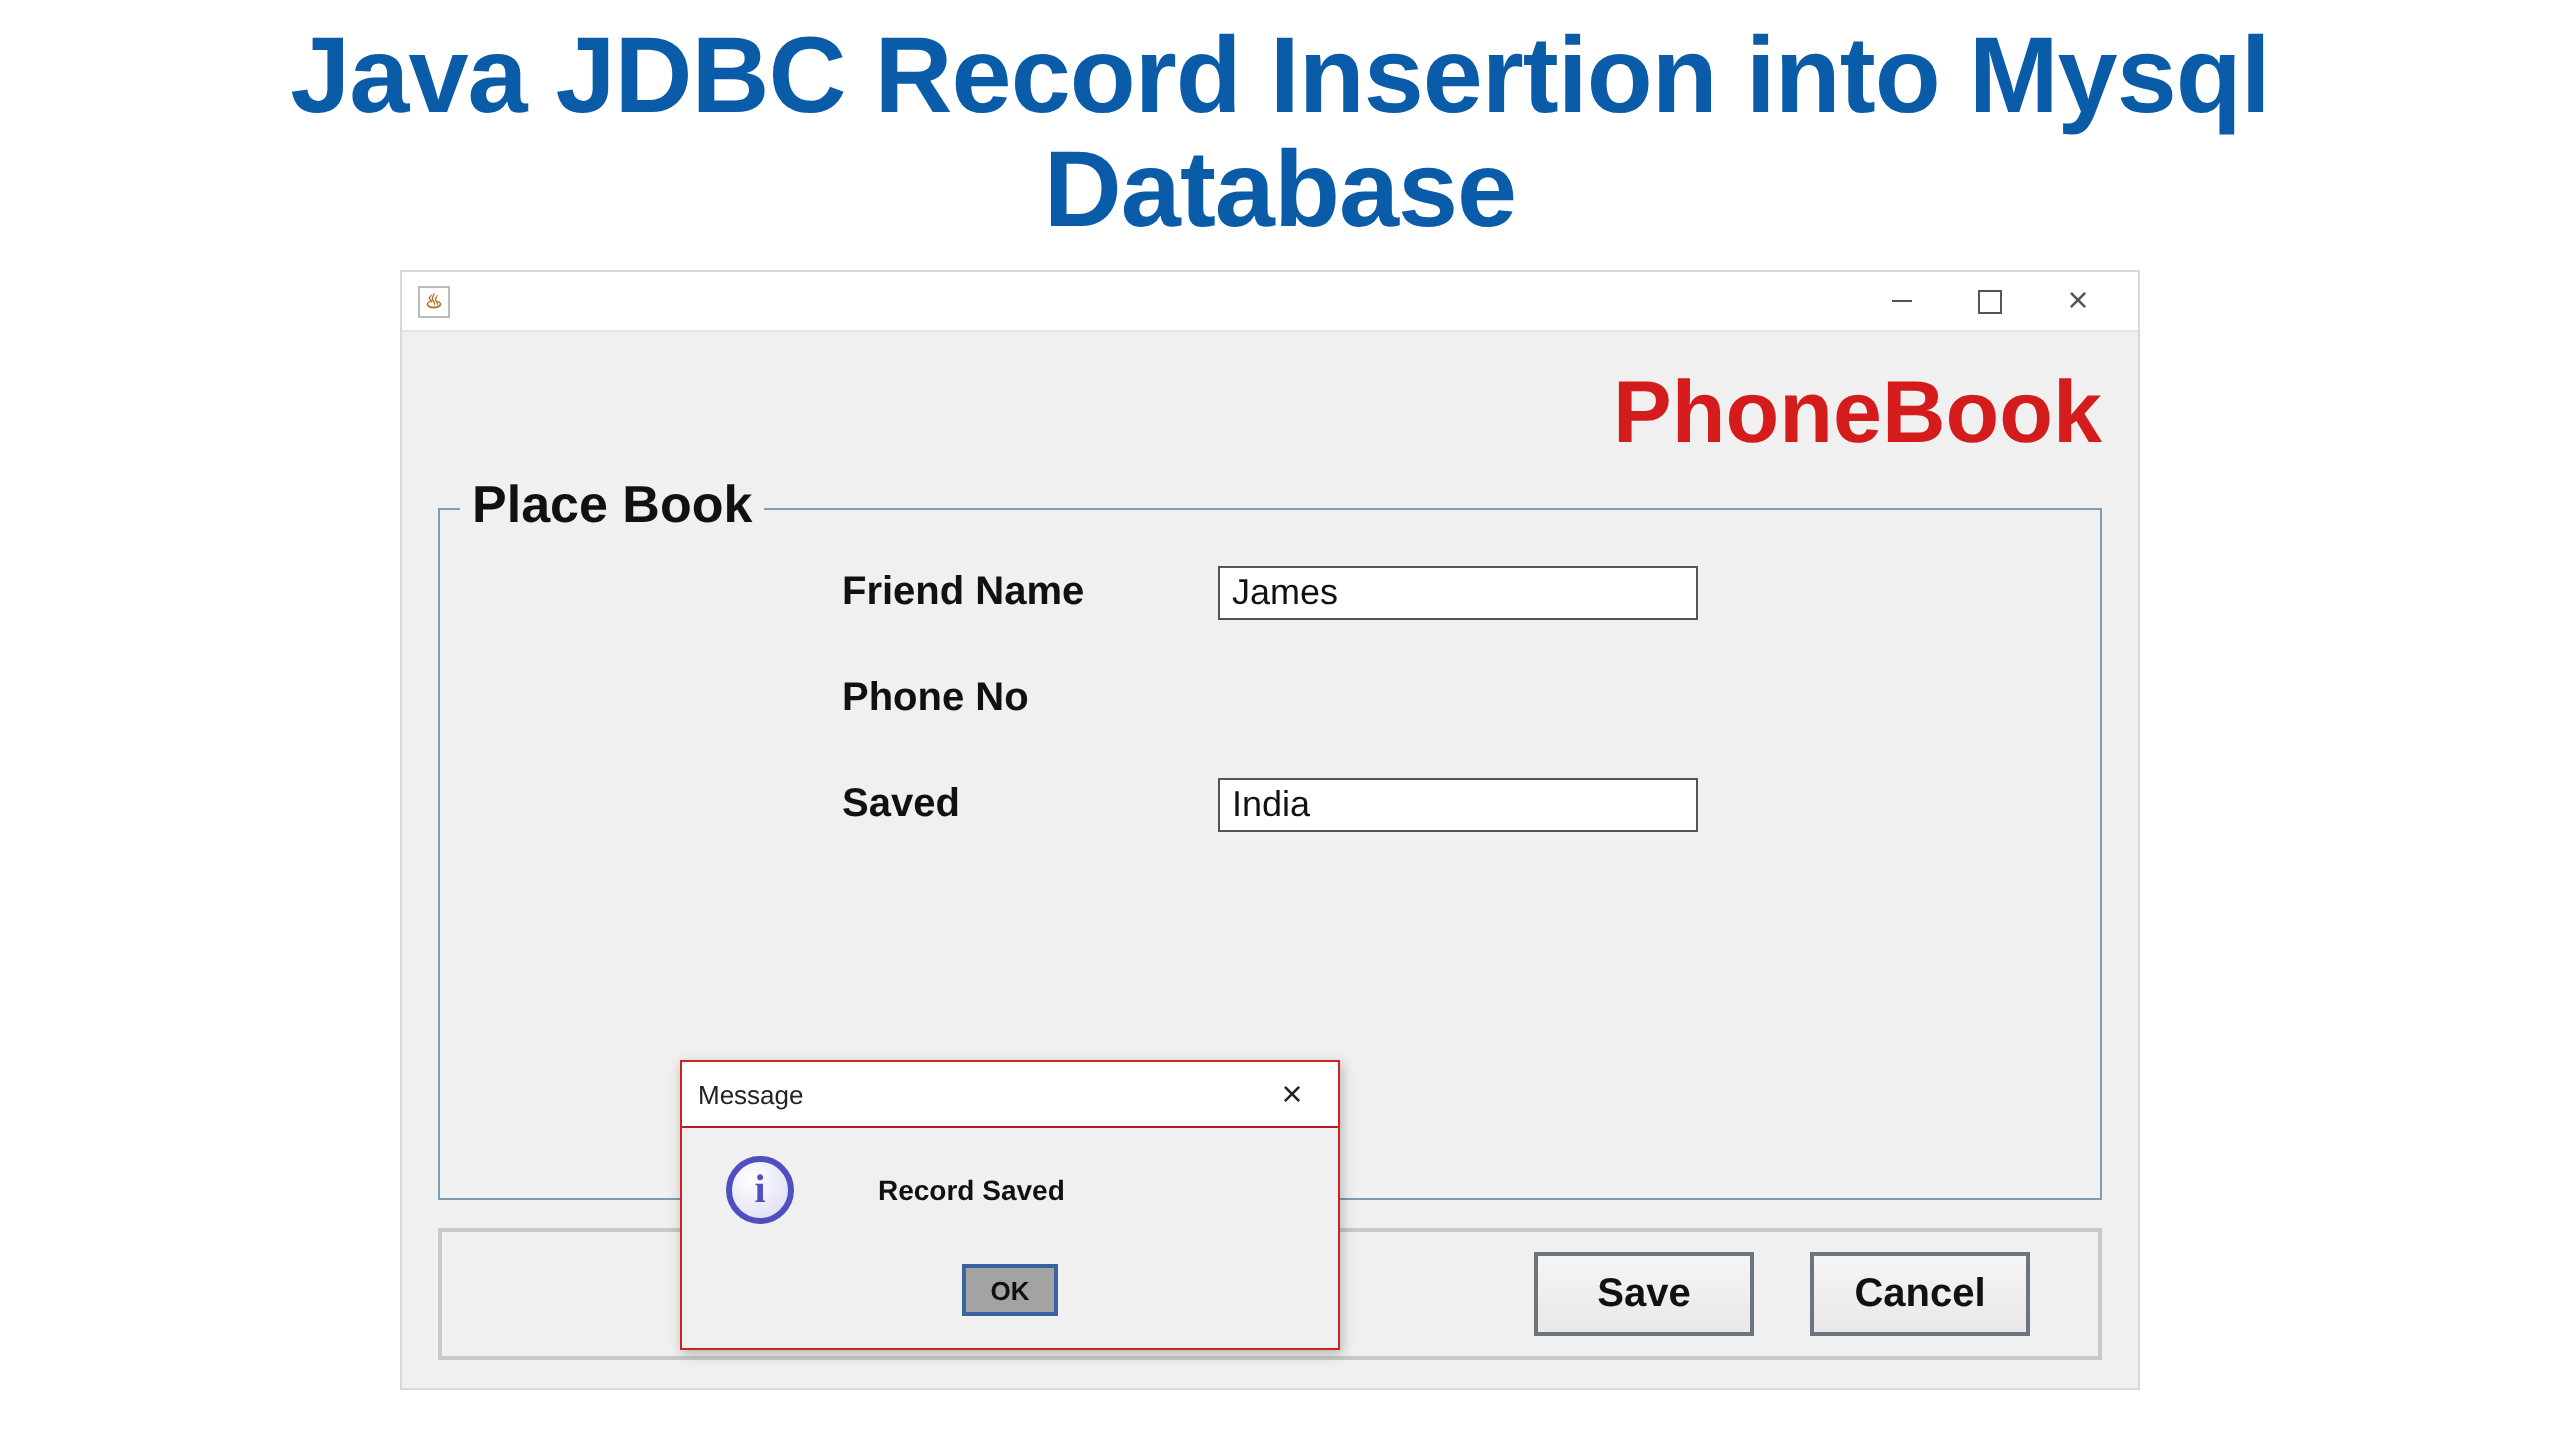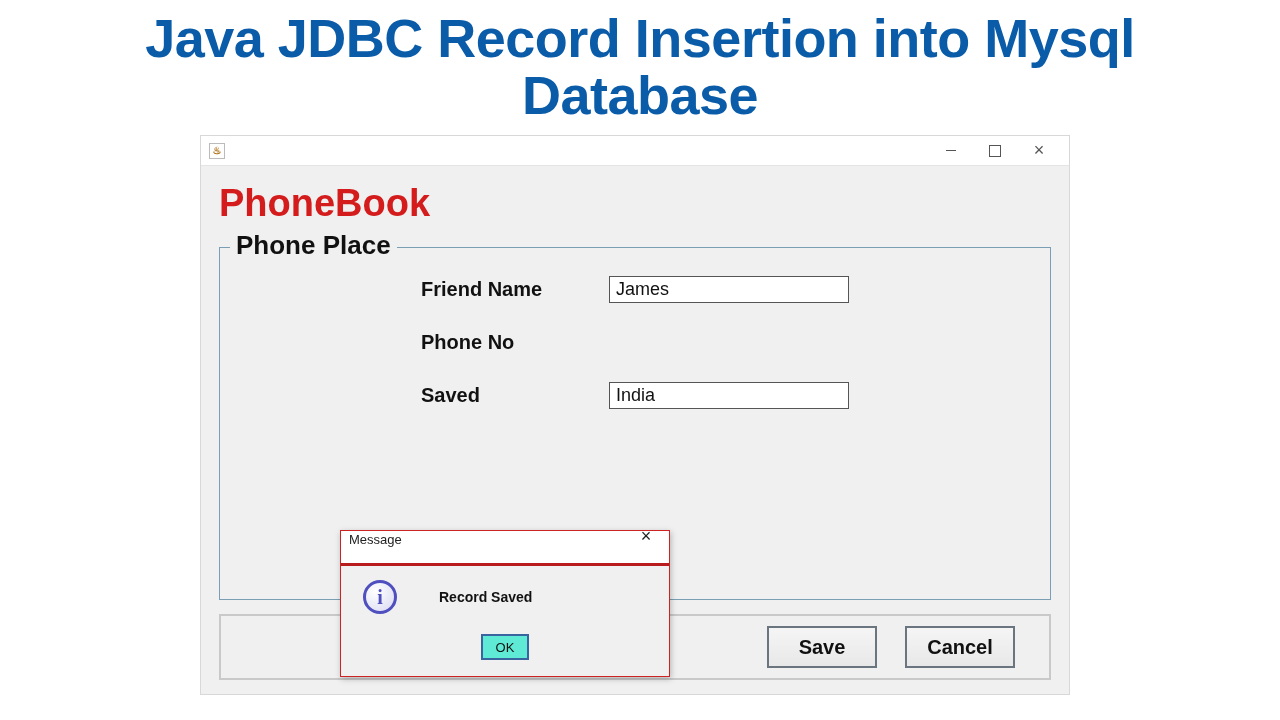--- a/index.html
+++ b/index.html
@@ -66,22 +66,22 @@
     .win-btn.close { font-size: 18px; font-weight: 300; color: #555; }
     .window-body {
       padding: 12px 18px 14px 18px;
       height: calc(100% - 30px);
       display: flex;
       flex-direction: column;
     }
     .app-title {
       color: #d41c1c;
       font-weight: 700;
-      font-size: 38px;
-      text-align: left;
+      font-size: 44px;
+      text-align: right;
       margin: 4px 0 22px 0;
     }
     .fieldset {
       position: relative;
       border: 1px solid #7a9fb5;
       padding: 28px 20px 40px 20px;
       flex: 1;
       background: #f0f0f0;
     }
     .fieldset-legend {
@@ -145,23 +145,23 @@
       left: 340px;
       top: 530px;
       width: 330px;
       background: #f0f0f0;
       border: 1px solid #c22;
       box-shadow: 1px 2px 6px rgba(0,0,0,.25);
     }
     .msg-titlebar {
       height: 30px;
       background: #fff;
-      border-bottom: 3px solid #b91c1c;
-      display: flex;
-      align-items: flex-end;
+      border-bottom: 1px solid #b91c1c;
+      display: flex;
+      align-items: center;
       padding: 16px 8px;
       font-size: 13px;
       color: #222;
     }
     .msg-titlebar .spacer { flex: 1; }
     .msg-close {
       font-size: 18px;
       font-weight: 300;
       color: #222;
       width: 30px;
@@ -199,23 +199,23 @@
     .msg-text {
       font-weight: 700;
       font-size: 14px;
       color: #111;
       padding-left: 24px;
     }
     .msg-ok {
       margin-top: 20px;
       min-width: 48px;
       height: 26px;
-      background: #5eead4;
+      background: #a3a3a3;
       border: 2px solid #3a64a0;
-      font-weight: 400;
+      font-weight: 700;
       font-size: 13px;
       color: #111;
       cursor: pointer;
     }
   </style>
 </head>
 <body>
 
 <div class="headline">Java JDBC Record Insertion into Mysql Database</div>
 
@@ -228,21 +228,21 @@
       <div class="win-btn min"></div>
       <div class="win-btn max"></div>
       <div class="win-btn close">×</div>
     </div>
   </div>
 
   <div class="window-body">
     <div class="app-title">PhoneBook</div>
 
     <div class="fieldset">
-      <div class="fieldset-legend">Phone Place</div>
+      <div class="fieldset-legend">Place Book</div>
 
       <div class="form-grid">
         <div class="form-label">Friend Name</div>
         <input class="form-input" type="text" value="James" style="">
 
         <div class="form-label">Phone No</div>
 
         <div class="form-label">Saved</div>
         <input class="form-input" type="text" value="India" style="">
       </div>

